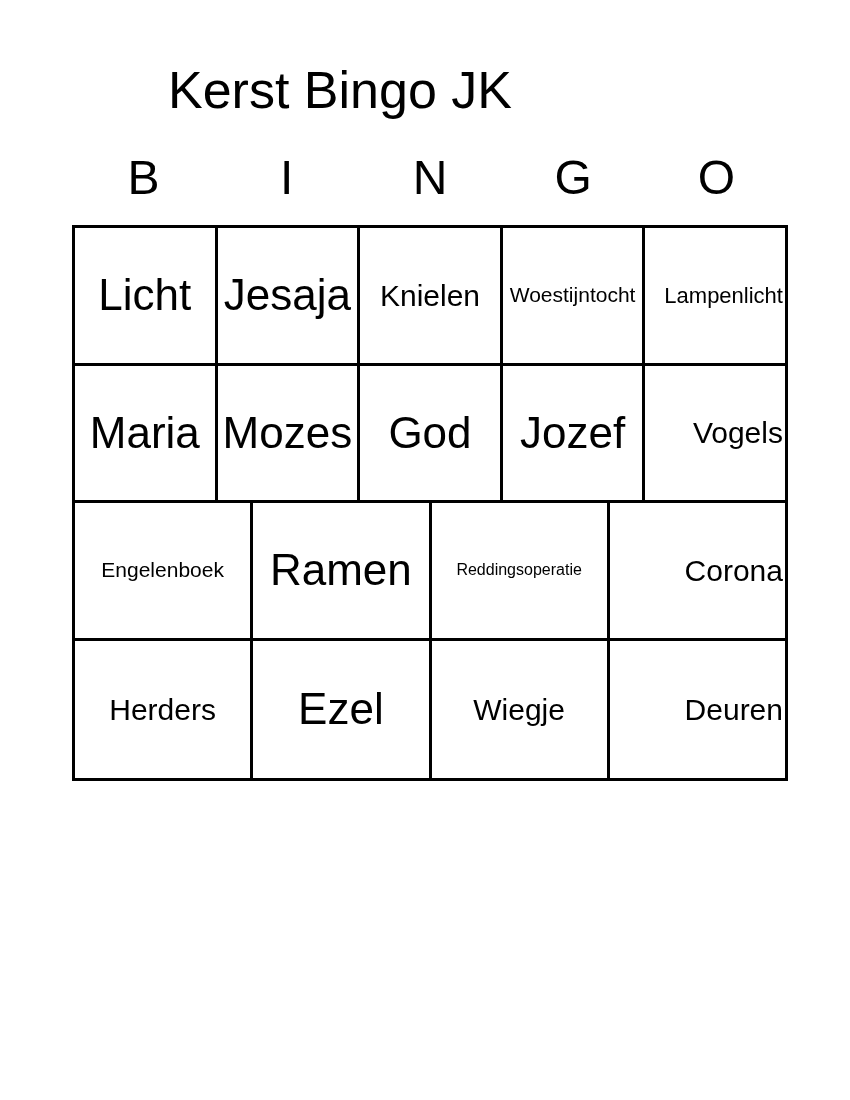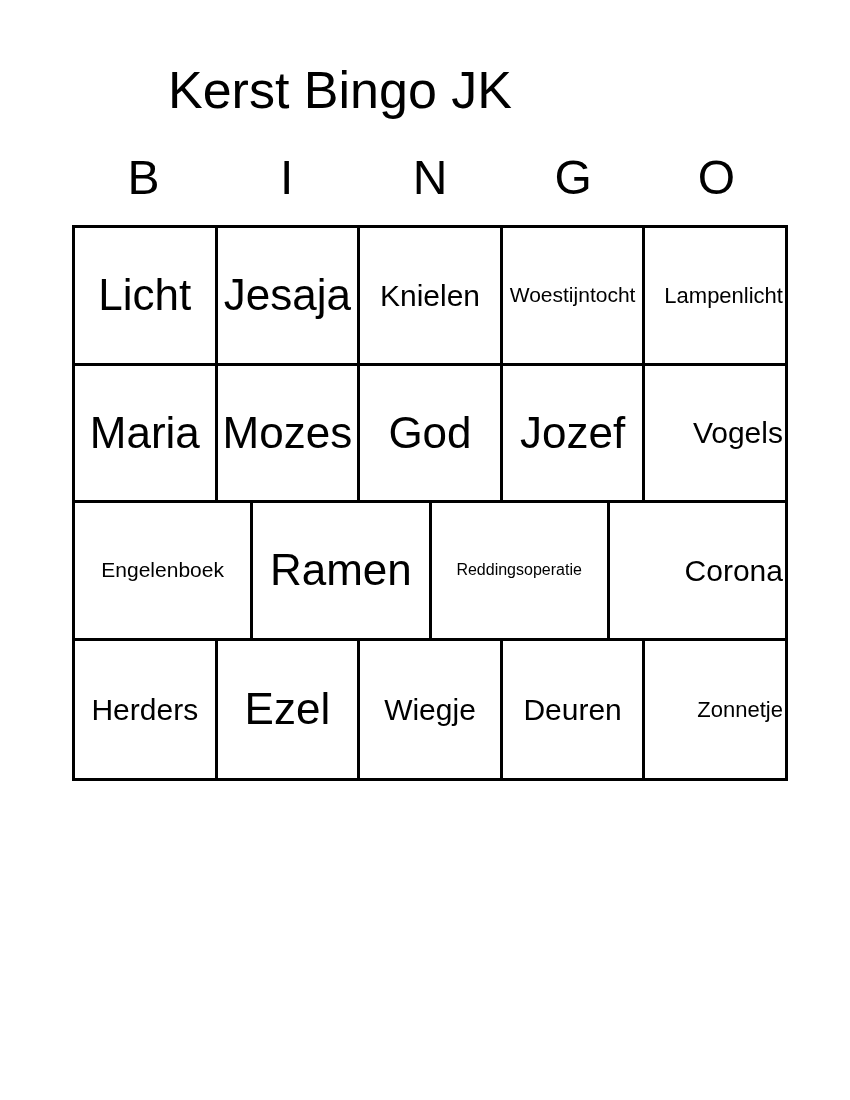--- a/index.html
+++ b/index.html
@@ -166,20 +166,17 @@
         </div>
       <div class="cell fs-xl">
           <span>Ezel</span>
         </div>
       <div class="cell fs-md">
           <span>Wiegje</span>
         </div>
       <div class="cell fs-md">
           <span>Deuren</span>
         </div>
-      <div class="cell fs-sm">
-          <span>Zonnetje</span>
-        </div>
     </div>
 
 
   </div>
 </div>
 
 </body></html>

